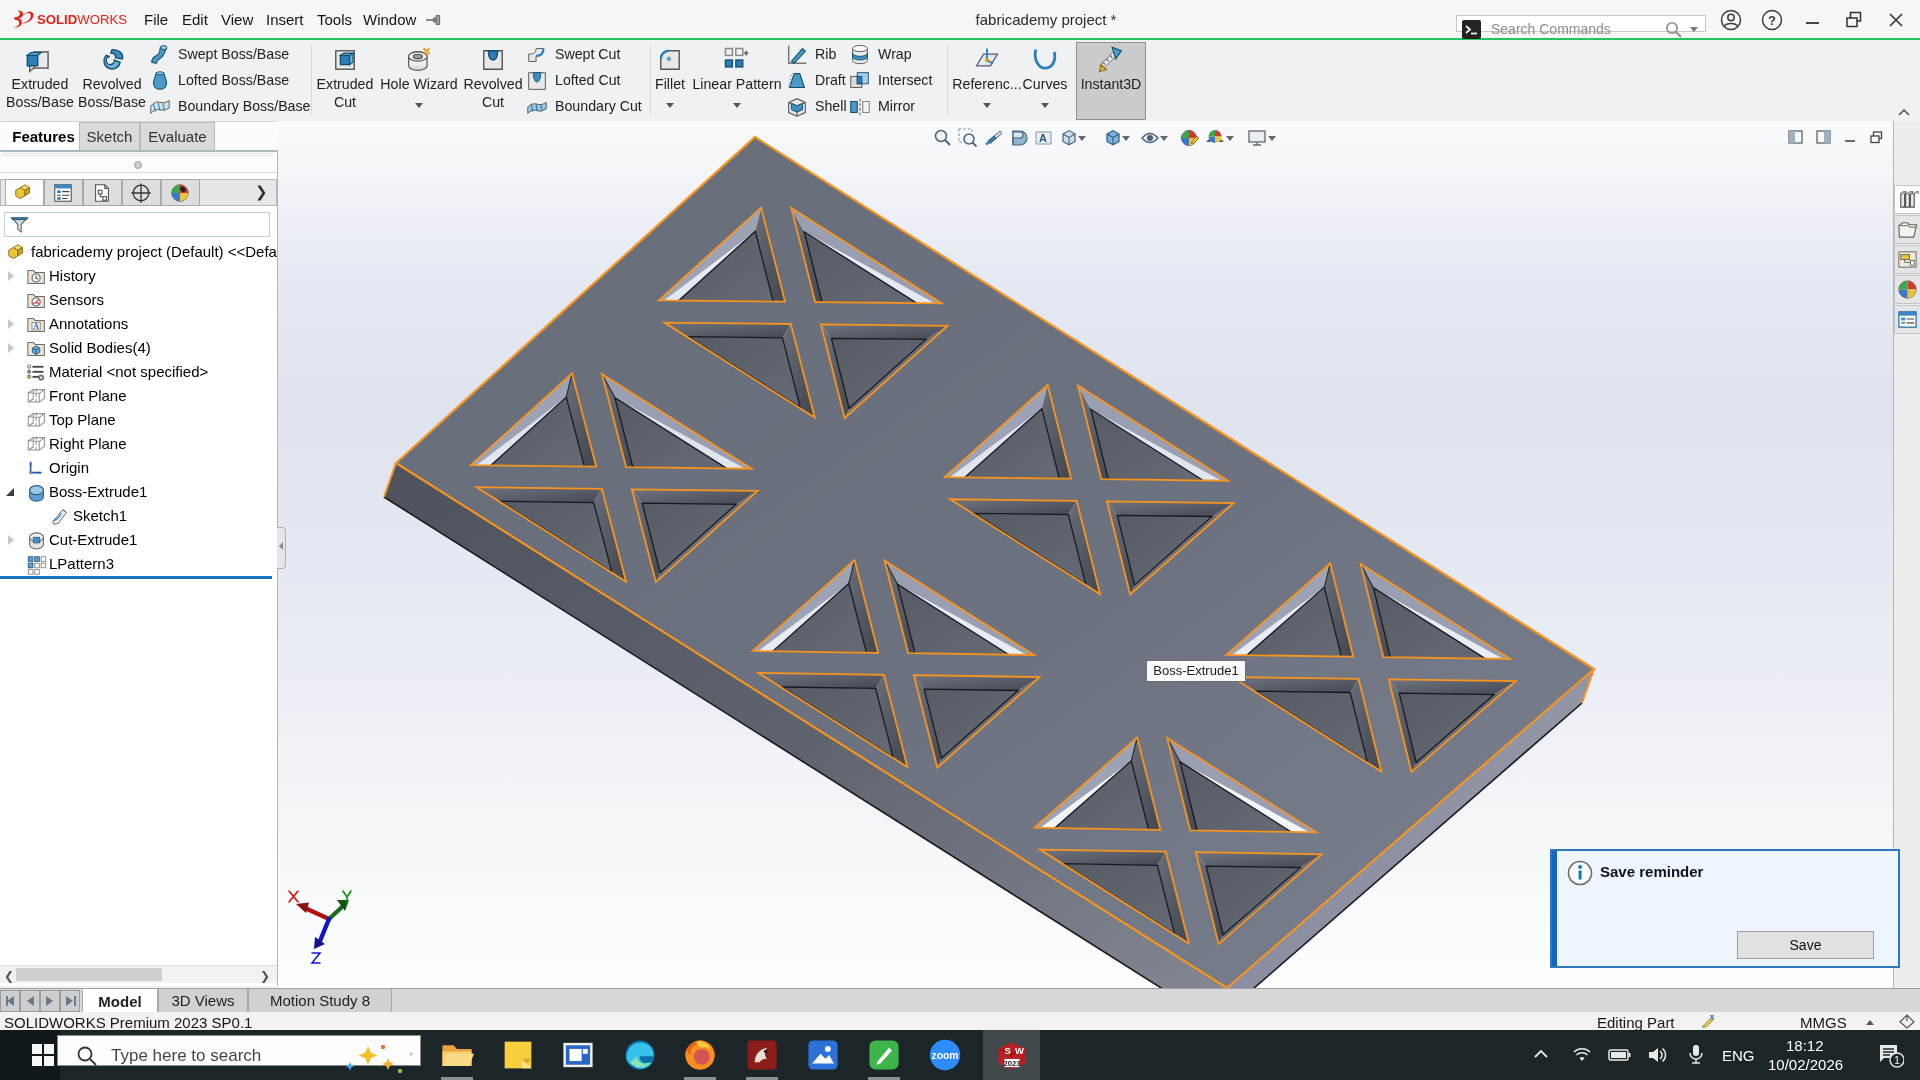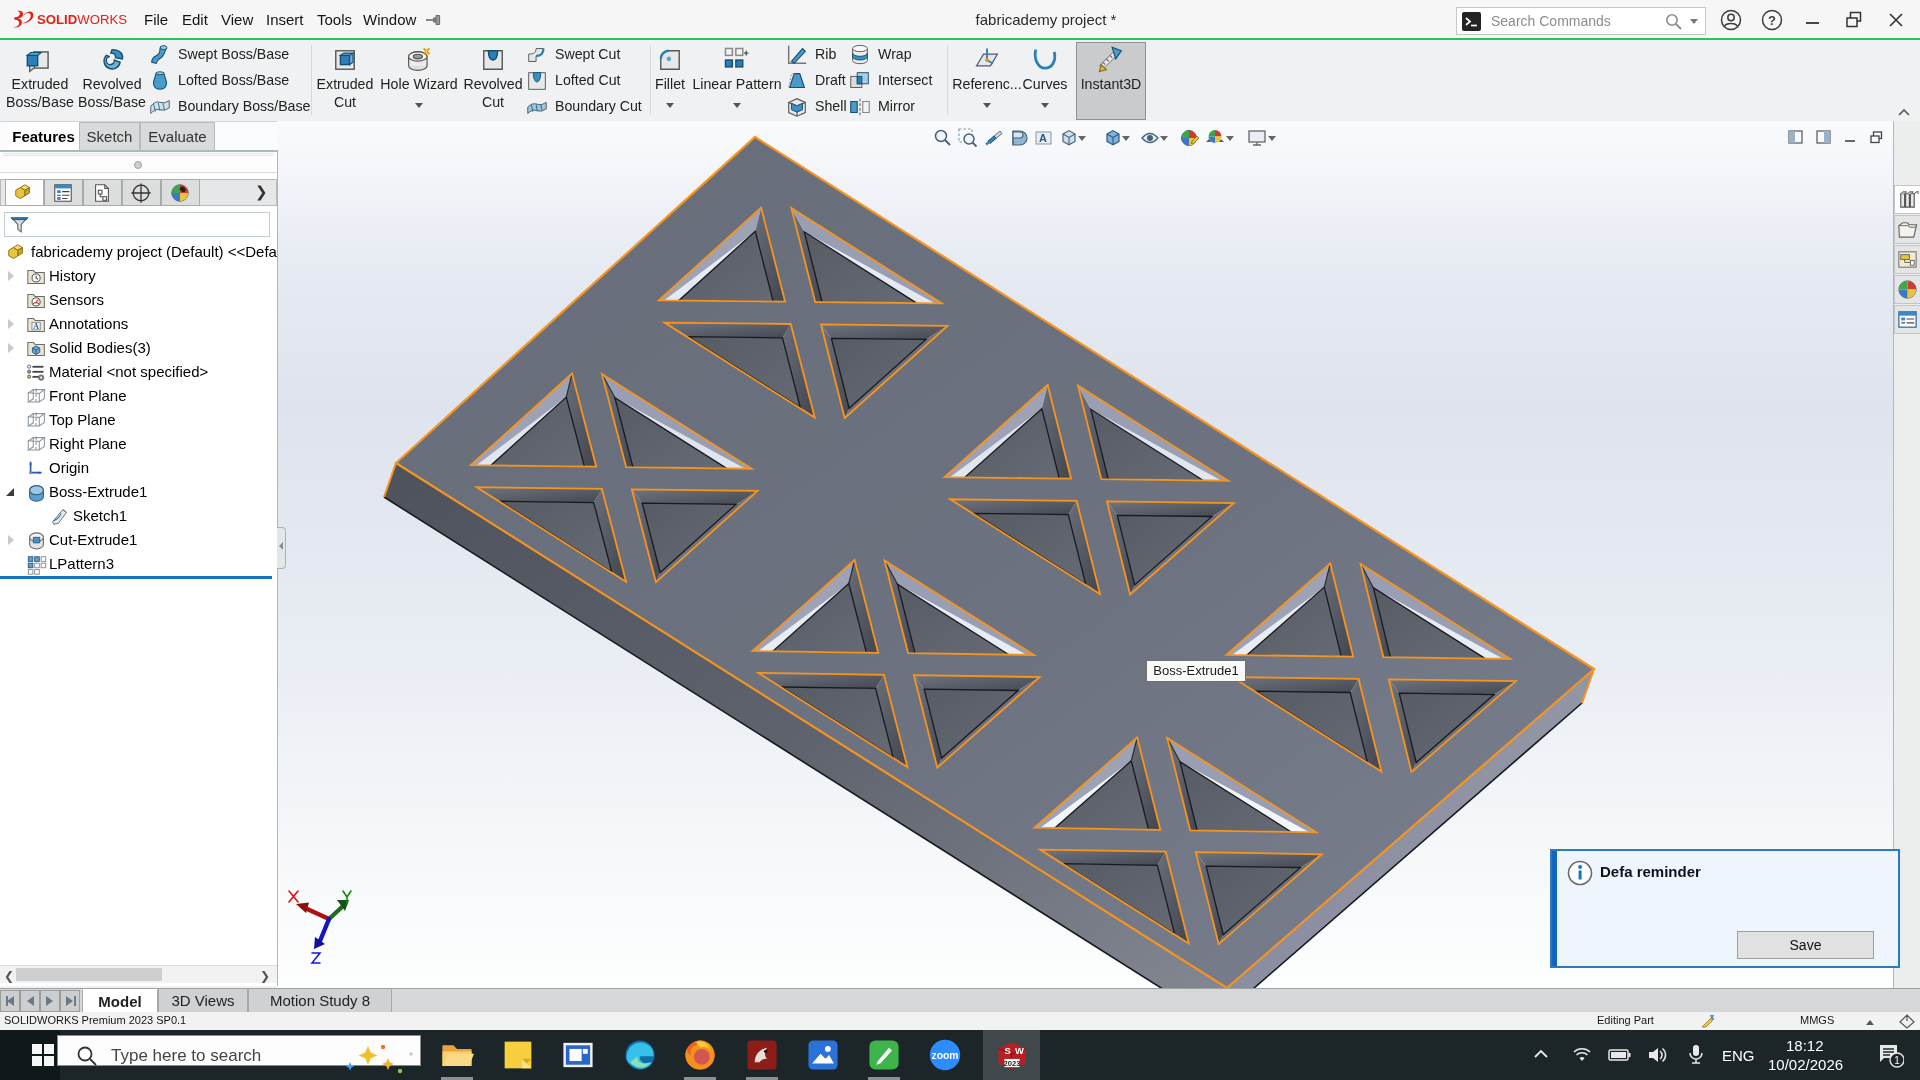--- a/index.html
+++ b/index.html
@@ -2,21 +2,21 @@
 <html><head>
 <meta charset="utf-8">
 <style>
 * { margin:0; padding:0; box-sizing:border-box; }
 html,body { width:1920px; height:1080px; overflow:hidden; font-family:"Liberation Sans",sans-serif; }
 #app { position:absolute; left:0; top:0; width:1920px; height:1080px; background:#f0f1f2; }
 .abs { position:absolute; }
 
 #titlebar { position:absolute; left:0; top:0; width:1920px; height:40px; background:#f6f6f7; border-bottom:2px solid #22c55e; }
 #titlebar .menu { position:absolute; top:11px; font-size:15px; color:#141414; }
-#srchbox { position:absolute; left:1456px; top:7px; width:250px; height:28px; background:#fff; border:1px solid #c6c7c8; }
+#srchbox { position:absolute; left:1456px; top:15px; width:250px; height:17px; background:#fff; border:1px solid #c6c7c8; }
 #srchbox span { position:absolute; left:34px; top:5px; font-size:14px; color:#8c8c8c; }
 #wtitle { position:absolute; top:11px; left:1046px; width:360px; text-align:center; transform:translateX(-50%); font-size:15px; color:#2b2b2b; white-space:nowrap; }
 
 #ribbon { position:absolute; left:0; top:41px; width:1920px; height:80px; background:#f0f1f2; }
 .rsep { position:absolute; top:4px; height:70px; width:1px; background:#d7d8d9; }
 .rbig { position:absolute; top:2px; text-align:center; font-size:14.2px; color:#222; line-height:17.5px; }
 .rbig svg { display:block; margin:2px auto 1px auto; }
 .rsmall { position:absolute; font-size:14.2px; color:#222; height:26px; white-space:nowrap; }
 .rsmall svg { vertical-align:middle; margin-right:6px; }
 .caret { position:absolute; width:0; height:0; border-left:4px solid transparent; border-right:4px solid transparent; border-top:5px solid #555; }
@@ -26,21 +26,21 @@
 .cmtab.active { background:#fff; font-weight:bold; color:#000; border-color:#fff; }
 
 #lpanel { position:absolute; left:0; top:150px; width:278px; height:836px; background:#fff; border-right:1px solid #b4b5b6; border-top:2px solid #a8bcc0; }
 .trow { position:absolute; left:0; width:277px; height:24px; font-size:15px; color:#000; white-space:nowrap; }
 .trow .lbl { position:absolute; top:3px; }
 .trow svg { position:absolute; }
 .exparrow { position:absolute; left:8px; top:7px; width:0; height:0; border-top:5px solid transparent; border-bottom:5px solid transparent; border-left:6px solid #c8c8c8; }
 
 #mtabs { position:absolute; left:0; top:988px; width:1920px; height:24px; background:#d6d7d9; border-top:1px solid #9fa0a1;padding-left:48px; }
 .mtab { position:absolute; top:0; height:24px; padding-top:3px; text-align:center; font-size:15px; color:#222; background:#cfd1d3; border:1px solid #a7a8aa; border-top:none; }
-#statusbar { position:absolute; left:0; top:1012px; width:1920px; height:18px; background:#f2f2f3; font-size:11px; color:#161616; }
+#statusbar { position:absolute; left:0; top:1012px; width:1920px; height:18px; background:#f2f2f3; font-size:15px; color:#161616; }
 
 #taskbar { position:absolute; left:0; top:1030px; width:1920px; height:50px; background:#1c2629; }
 #tsearch { position:absolute; left:57px; top:5px; width:364px; height:31px; background:#fdfdfd; border:1px solid #8a8a8a; }
 #tsearch span { position:absolute; left:53px; top:10px; font-size:17px; color:#454545; }
 .tbicon { position:absolute; top:8px; width:34px; height:34px; }
 .trayt { position:absolute; color:#fff; font-size:14px; }
 
 #vpwrap { position:absolute; left:277px; top:121px; width:1616px; height:867px; overflow:hidden; }
 #rpanel { position:absolute; left:1893px; top:121px; width:27px; height:867px; background:#eceded; border-left:1px solid #b4b5b6; }
 .rptab { position:absolute; left:0; width:27px; height:29px; background:#e3e4e5; border:1px solid #c4c5c6; border-right:none; }
@@ -638,21 +638,21 @@
         </svg>
         <span class="lbl" style="left:49px">Annotations</span>
       </div>
 <div class="trow" style="top:184px">
         <div class="exparrow"></div>
         <svg style="left:26px;top:2px" width="22" height="22" viewBox="0 0 24 24">
           <path d="M2,5 h6 l2,2 h10 v12 h-18 z" fill="#ece5d4" stroke="#6b6b6b" stroke-width="1.1"></path>
           <path d="M7,11 l4,-2.3 l4,2.3 v4.6 l-4,2.3 l-4,-2.3 z" fill="#6aa8d8" stroke="#2a5a80"></path>
           <path d="M7,11 l4,2.3 l4,-2.3 M11,13.3 v4.6" fill="none" stroke="#2a5a80"></path>
         </svg>
-        <span class="lbl" style="left:49px">Solid Bodies(3)</span>
+        <span class="lbl" style="left:49px">Solid Bodies(4)</span>
       </div>
 <div class="trow" style="top:208px">
         <svg style="left:26px;top:2px" width="22" height="22" viewBox="0 0 24 24">
           <circle cx="3.4" cy="5" r="1.7" fill="#fff" stroke="#555"></circle>
           <path d="M7,4.2 h12 v2 h-12 z" fill="#444"></path>
           <circle cx="3.4" cy="10.5" r="1.7" fill="#6aa8d8" stroke="#555"></circle>
           <path d="M7,9.7 h12 v2 h-12 z" fill="#444"></path>
           <circle cx="3.4" cy="16" r="1.7" fill="#e8c53a" stroke="#555"></circle>
           <path d="M7,15.2 h8 v2 h-8 z" fill="#444"></path>
           <circle cx="16.5" cy="17" r="3.4" fill="#777"></circle>
@@ -781,21 +781,21 @@
     </div>
 <div id="tooltip">Boss-Extrude1</div>
 
 <div id="savedlg">
   <div class="bar"></div>
   <svg class="abs" style="left:15px;top:9px" width="26" height="26" viewBox="0 0 26 26">
         <circle cx="13" cy="13" r="11.5" fill="#fdfdfd" stroke="#6c6c6c" stroke-width="1.6"></circle>
         <rect x="11.6" y="10.5" width="3" height="9" fill="#1576bc"></rect>
         <circle cx="13.1" cy="7" r="1.9" fill="#1576bc"></circle>
       </svg>
-  <div class="ttl">Defa reminder</div>
+  <div class="ttl">Save reminder</div>
   <div class="btn">Save</div>
 </div>
 
 <div id="mtabs">
   <svg class="abs" style="left:0px;top:1px" width="82" height="22" viewBox="0 0 82 22">
     <g fill="#cdced0" stroke="#9b9c9e" stroke-width="1">
       <rect x="0.5" y="0.5" width="19" height="21"></rect>
           <rect x="20.5" y="0.5" width="19" height="21"></rect>
       <rect x="40.5" y="0.5" width="19" height="21"></rect>
           <rect x="60.5" y="0.5" width="19" height="21"></rect>

